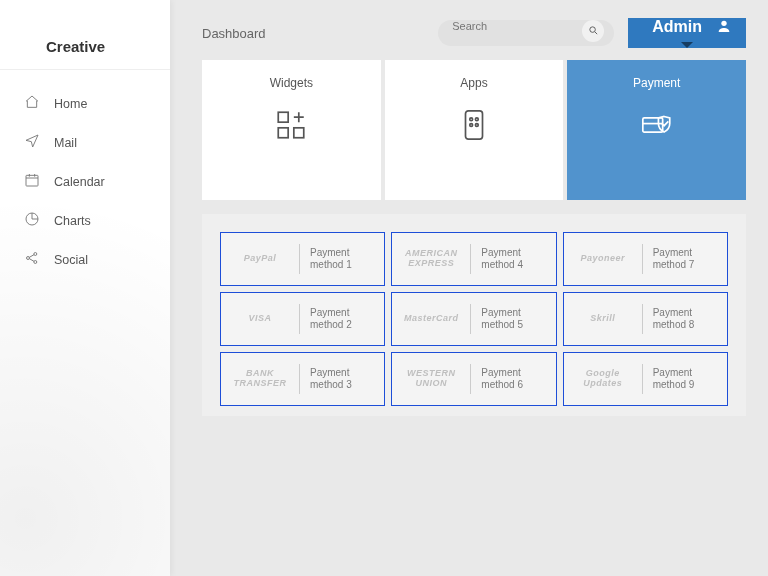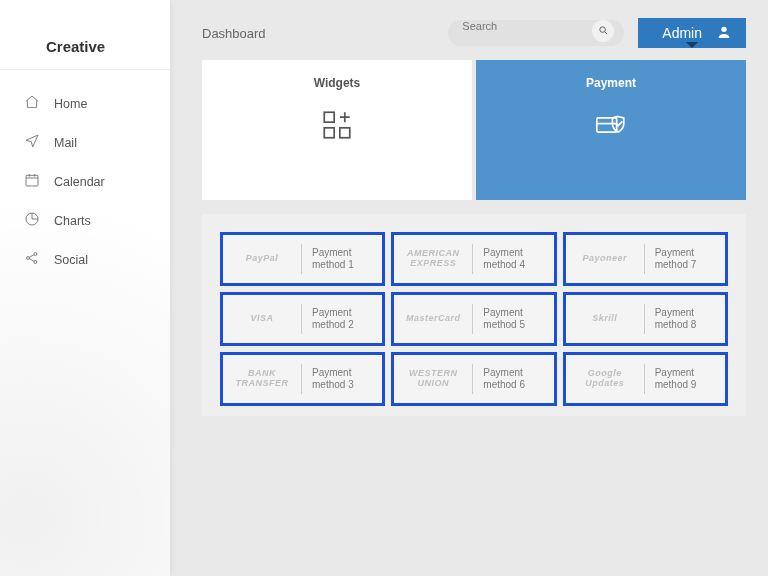--- a/index.html
+++ b/index.html
@@ -20,36 +20,36 @@
 
   
   .main { flex:1; padding: 18px 22px 0 32px; position: relative; }
   .topbar { display:flex; align-items:center; gap: 14px; height: 30px; margin-bottom: 12px; }
   .page-title { color:#666; font-size: 13px; flex: 0 0 auto; }
   .spacer { flex:1; }
   .search { display:flex; align-items:flex-start; background:#e1e1e1; border-radius: 15px; height:26px; width:176px; padding: 0 4px 0 14px; }
   .search input { border:none; background:transparent; outline:none; font-size:11px; color:#444; width: 130px; }
   .search .btn { width:22px; height:22px; border-radius:50%; background:#f1f1f1; display:flex; align-items:center; justify-content:center; }
   .search .btn svg { width:11px; height:11px; stroke:#555; stroke-width:2; fill:none; }
-  .admin { background:#2f79bf; color:#fff; height:30px; display:flex; align-items:center; gap:14px; padding: 0 14px 0 24px; font-size:14px; position:relative; }
+  .admin { background:#2f79bf; color:#fff; height:30px; display:flex; align-items:flex-start; gap:14px; padding: 0 14px 0 24px; font-size:16px; position:relative;font-weight:bold; }
   .admin .user-ic svg { width:16px; height:16px; fill:#fff; }
   .admin::after{ content:""; position:absolute; left:50%; bottom:-6px; transform:translateX(-50%); border:6px solid transparent; border-top-color:#173d61; }
 
   
-  .tabs { display:flex; gap:4px;font-weight:bold; }
+  .tabs { display:flex; gap:4px; }
   .tab { flex:1; background:#fff; height:140px; display:flex; flex-direction:column; align-items:center; padding-top:16px; gap:18px; color:#555; font-size:12px; position:relative; }
   .tab.active { background:#5193cd; color:#fff; }
   .tab.active::after{ content:""; position:absolute; left:50%; bottom:-8px; transform:translateX(-50%); border:8px solid transparent; border-top-color:#5193cd; }
   .tab svg { width:34px; height:34px; stroke:#555; stroke-width:1.2; fill:none; }
   .tab.active svg { stroke:#fff; }
 
   
   .panel { background:#efefef; margin-top:14px; padding: 18px 18px 10px 18px; }
   .grid { display:grid; grid-template-columns: repeat(3, 1fr); gap:6px; }
-  .card { background:#f4f4f4; border:3px solid #1d4ed8; height:54px; display:flex; align-items:center; padding: 0 10px; gap:10px; }
+  .card { background:#f4f4f4; border:1px solid #1d4ed8; height:54px; display:flex; align-items:center; padding: 0 10px; gap:10px; }
   .logo { width:58px; font-size:9px; font-weight:700; color:#bfbfbf; font-style:italic; letter-spacing:.5px; text-align:center; line-height:1.1; }
   .divider { width:1px; height:30px; background:#ccc; }
   .method-label { color:#7a7a7a; font-size:10px; line-height:1.2; }
   .lorem { color:#888; font-size:9.5px; line-height:1.5; padding: 16px 6px 8px 6px; }
 </style>
 </head>
 <body>
 
 <div class="app">
   <aside class="sidebar">
@@ -119,20 +119,30 @@
     <div class="tabs">
       <div class="tab">
         <span>Widgets</span>
         <span><svg viewBox="0 0 24 24">
               <rect x="3" y="3" width="7" height="7"></rect>
               <rect x="3" y="14" width="7" height="7"></rect>
               <rect x="14" y="14" width="7" height="7"></rect>
               <path d="M17.5 3v7M14 6.5h7"></path>
             </svg></span>
       </div>
+      <div class="tab">
+        <span>Apps</span>
+        <span><svg viewBox="0 0 24 24">
+              <rect x="6" y="2" width="12" height="20" rx="2"></rect>
+              <circle cx="10" cy="8" r="1"></circle>
+              <circle cx="14" cy="8" r="1"></circle>
+              <circle cx="10" cy="12" r="1"></circle>
+              <circle cx="14" cy="12" r="1"></circle>
+            </svg></span>
+      </div>
       <div class="tab active">
         <span>Payment</span>
         <span><svg viewBox="0 0 24 24">
               <rect x="2" y="7" width="14" height="10" rx="1"></rect>
               <path d="M2 11h14"></path>
               <path d="M17 6l4 1v4c0 3-2 5-4 6-2-1-4-3-4-6V7Z"></path>
               <path d="m15.5 11 1.5 1.5 3-3"></path>
             </svg></span>
       </div>
     </div>

